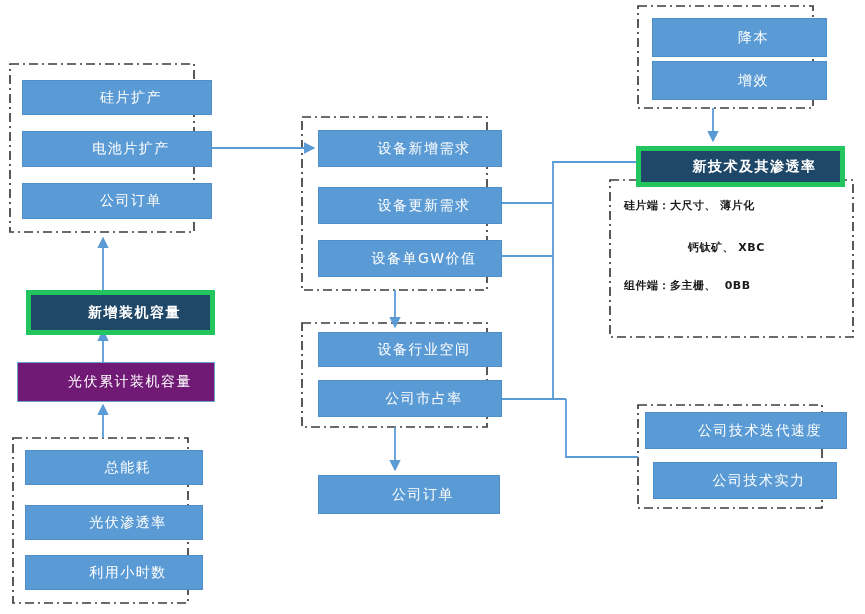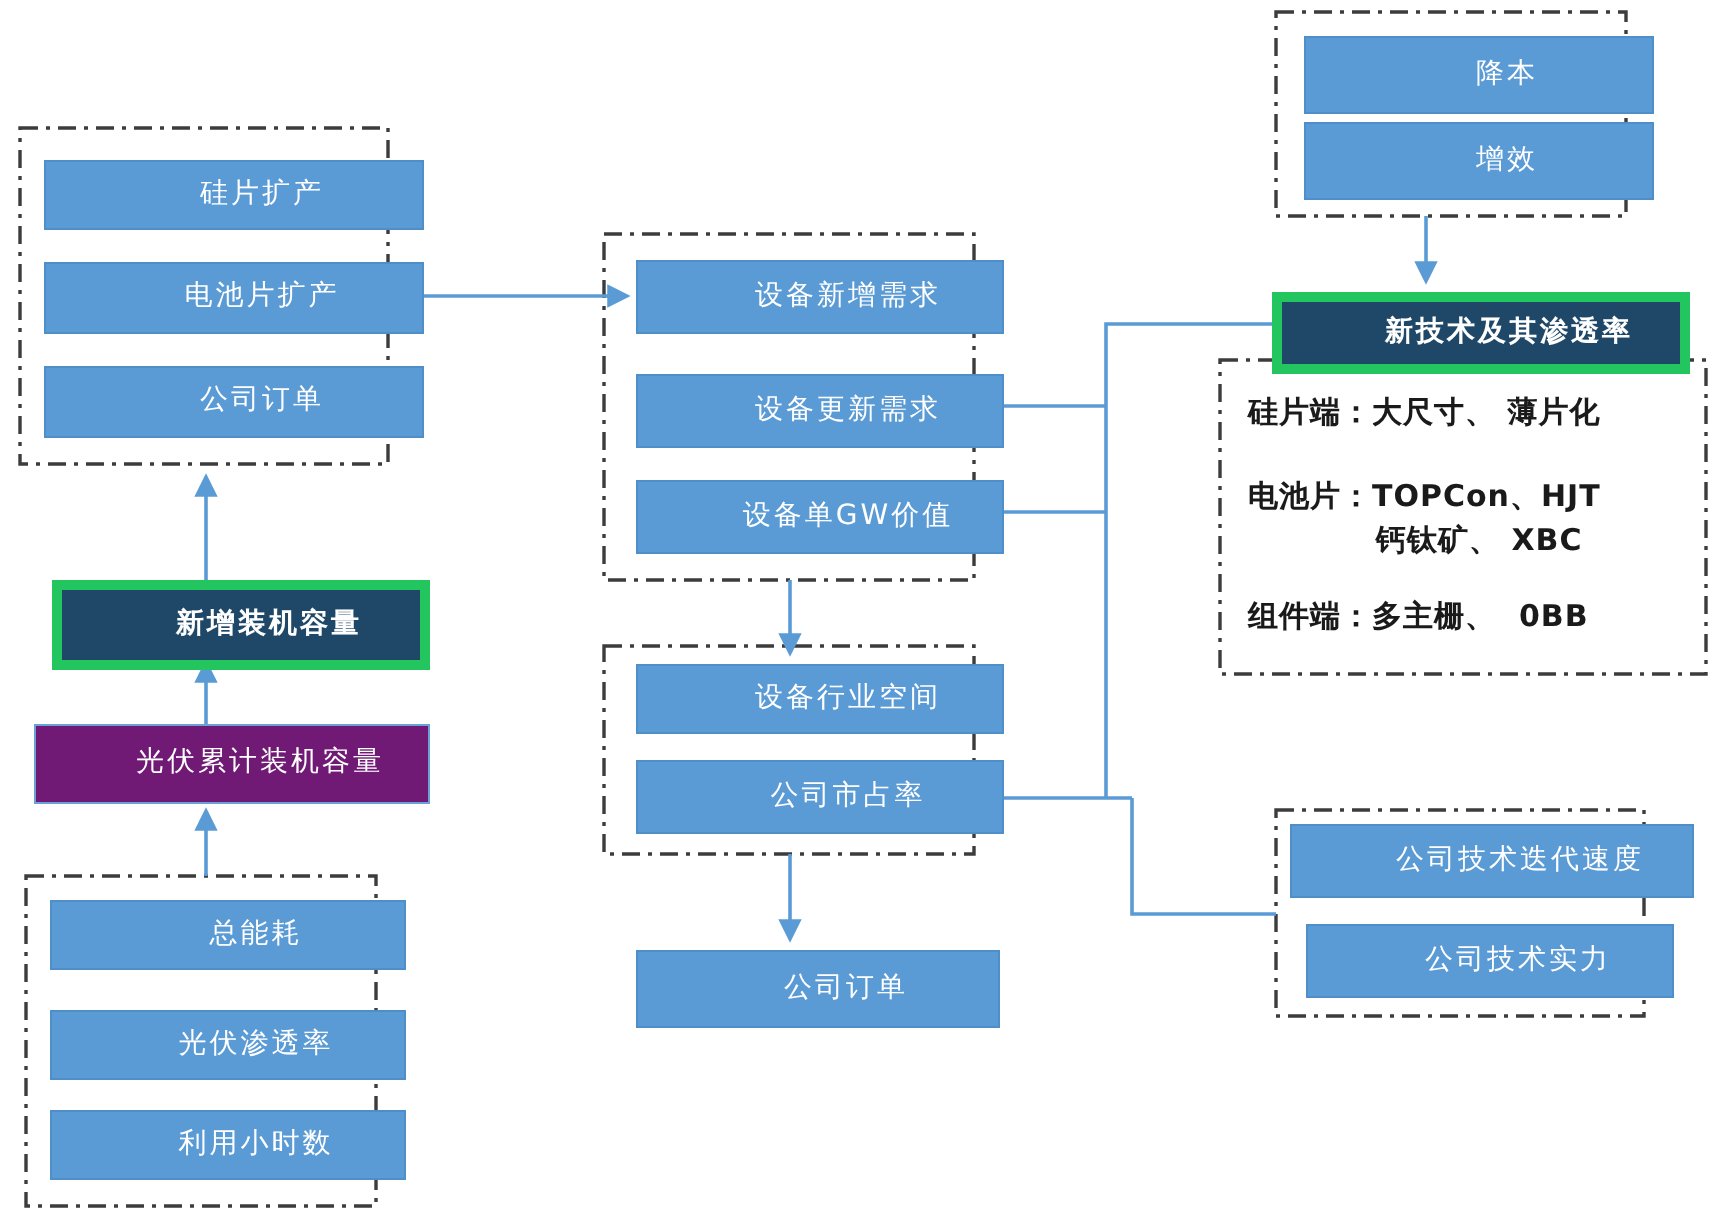--- a/index.html
+++ b/index.html
@@ -10,21 +10,21 @@
   .overlay{position:absolute;left:0;top:0;width:865px;height:614px;z-index:1;}
   .node{
     position:absolute;z-index:2;display:flex;align-items:center;justify-content:center;
     color:#ffffff;font-size:14px;letter-spacing:1.5px;text-align:center;line-height:1.1;padding-left:28px;
   }
   .blue{background:#5B9BD5;border:1px solid #4E8FC9;}
   .lightblue{background:#701a75;border:1px solid #6AA2D6;}
   .dark{background:#1F4868;border:5px solid #22c55e;font-weight:bold;}
   .textbox{
     position:absolute;z-index:2;box-sizing:border-box;padding:16px 12px 0 14px;
-    color:#1A1A1A;font-size:15px;font-weight:bold;letter-spacing:0.5px;
+    color:#1A1A1A;font-size:11px;font-weight:bold;letter-spacing:0.5px;
   }
   .tline{line-height:20px;white-space:pre;}
   .tline.gap-lg{margin-bottom:22px;}
   .tline.gap-sm{margin-bottom:2px;}
   .tline.gap-md{margin-bottom:18px;}
   .tline.indent{padding-left:64px;}
 </style>
 </head>
 <body>
 
@@ -83,21 +83,20 @@
 
   <div class="node blue" style="left:318px;top:475px;width:152px;height:37px">公司订单</div>
 
   <div class="node blue" style="left:652px;top:18px;width:145px;height:37px">降本</div>
   <div class="node blue" style="left:652px;top:61px;width:145px;height:37px">增效</div>
 
   <div class="node dark" style="left:636px;top:146px;width:171px;height:31px">新技术及其渗透率</div>
 
   <div class="textbox" style="left:610px;top:180px;width:243px;height:157px">
     <div class="tline gap-lg">硅片端：大尺寸、 薄片化</div>
-    <div class="tline gap-sm">电池片：TOPCon、HJT</div>
     <div class="tline gap-md indent">钙钛矿、 XBC</div>
     <div class="tline">组件端：多主栅、  0BB</div>
   </div>
 
   <div class="node blue" style="left:645px;top:412px;width:172px;height:35px">公司技术迭代速度</div>
   <div class="node blue" style="left:653px;top:462px;width:154px;height:35px">公司技术实力</div>
 
 </div>
 
 </body></html>

